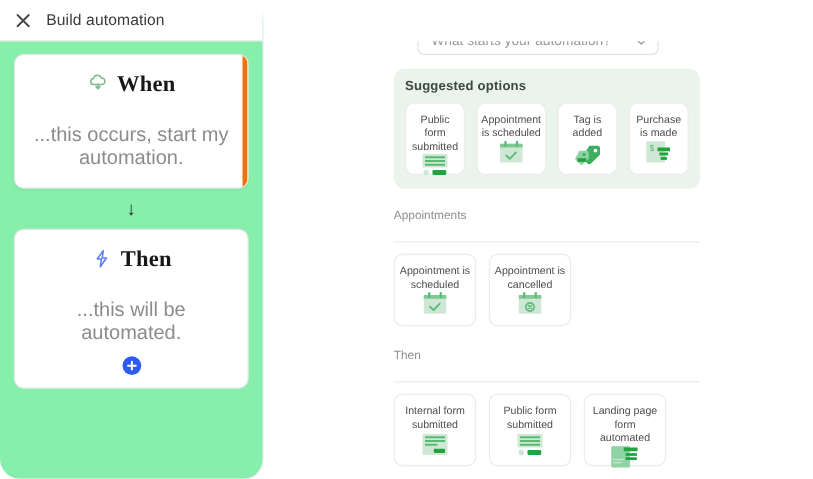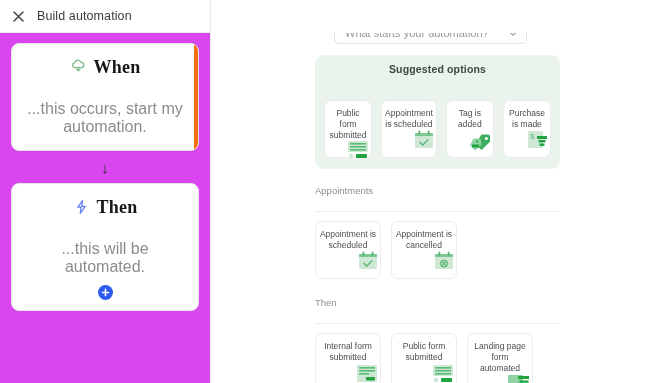--- a/index.html
+++ b/index.html
@@ -7,24 +7,25 @@
     width: 650px; height: 383px;
     font-family: "Liberation Sans", sans-serif;
     background: #ffffff;
     overflow: hidden;
   }
   .app { position: relative; width: 650px; height: 383px; display: flex; }
 
   
   .sidebar {
     width: 211px; height: 383px;
-    background: #d946ef;
+    background: #86efac;
     border-right: 1px solid #e9e9e9;
     display: flex; flex-direction: column;
     flex: 0 0 211px;
+    border-radius: 16px;
   }
   .sidebar-header {
     height: 33px;
     background: #ffffff;
     border-bottom: 1px solid #ececec;
     display: flex; align-items: center;
     padding-left: 12px;
     gap: 13px;
   }
   .close-icon {
@@ -126,34 +127,33 @@
   .chevron { color: #9a9aa0; display: flex; }
   .chevron svg { display: block; }
 
   .suggested {
     margin: 11px 90px 0 104px;
     background: #eaf3ec;
     border-radius: 9px;
     padding: 8px 9px 11px 9px;
   }
   .suggested-title {
-    text-align: center;
     font-size: 10.5px; font-weight: bold; color: #3c4a40;
     letter-spacing: .15px;
-    margin-bottom: 25px;
+    margin-bottom: 7px;
   }
   .tile-row { display: flex; gap: 9px; }
 
   .tile {
     width: 66px; height: 58px;
     background: #ffffff;
     border: 1px solid #ececec;
     border-radius: 7px;
     display: flex; flex-direction: column;
-    align-items: flex-end;
+    align-items: center;
     padding-top: 7px;
     cursor: pointer;
   }
   .tile-label {
     font-size: 8.5px; color: #4d4d52; text-align: center;
     line-height: 1.28; padding: 0 3px;
   }
   .tile-art { margin-top: auto; margin-bottom: 7px; }
   .tile-art svg { display: block; }
 

